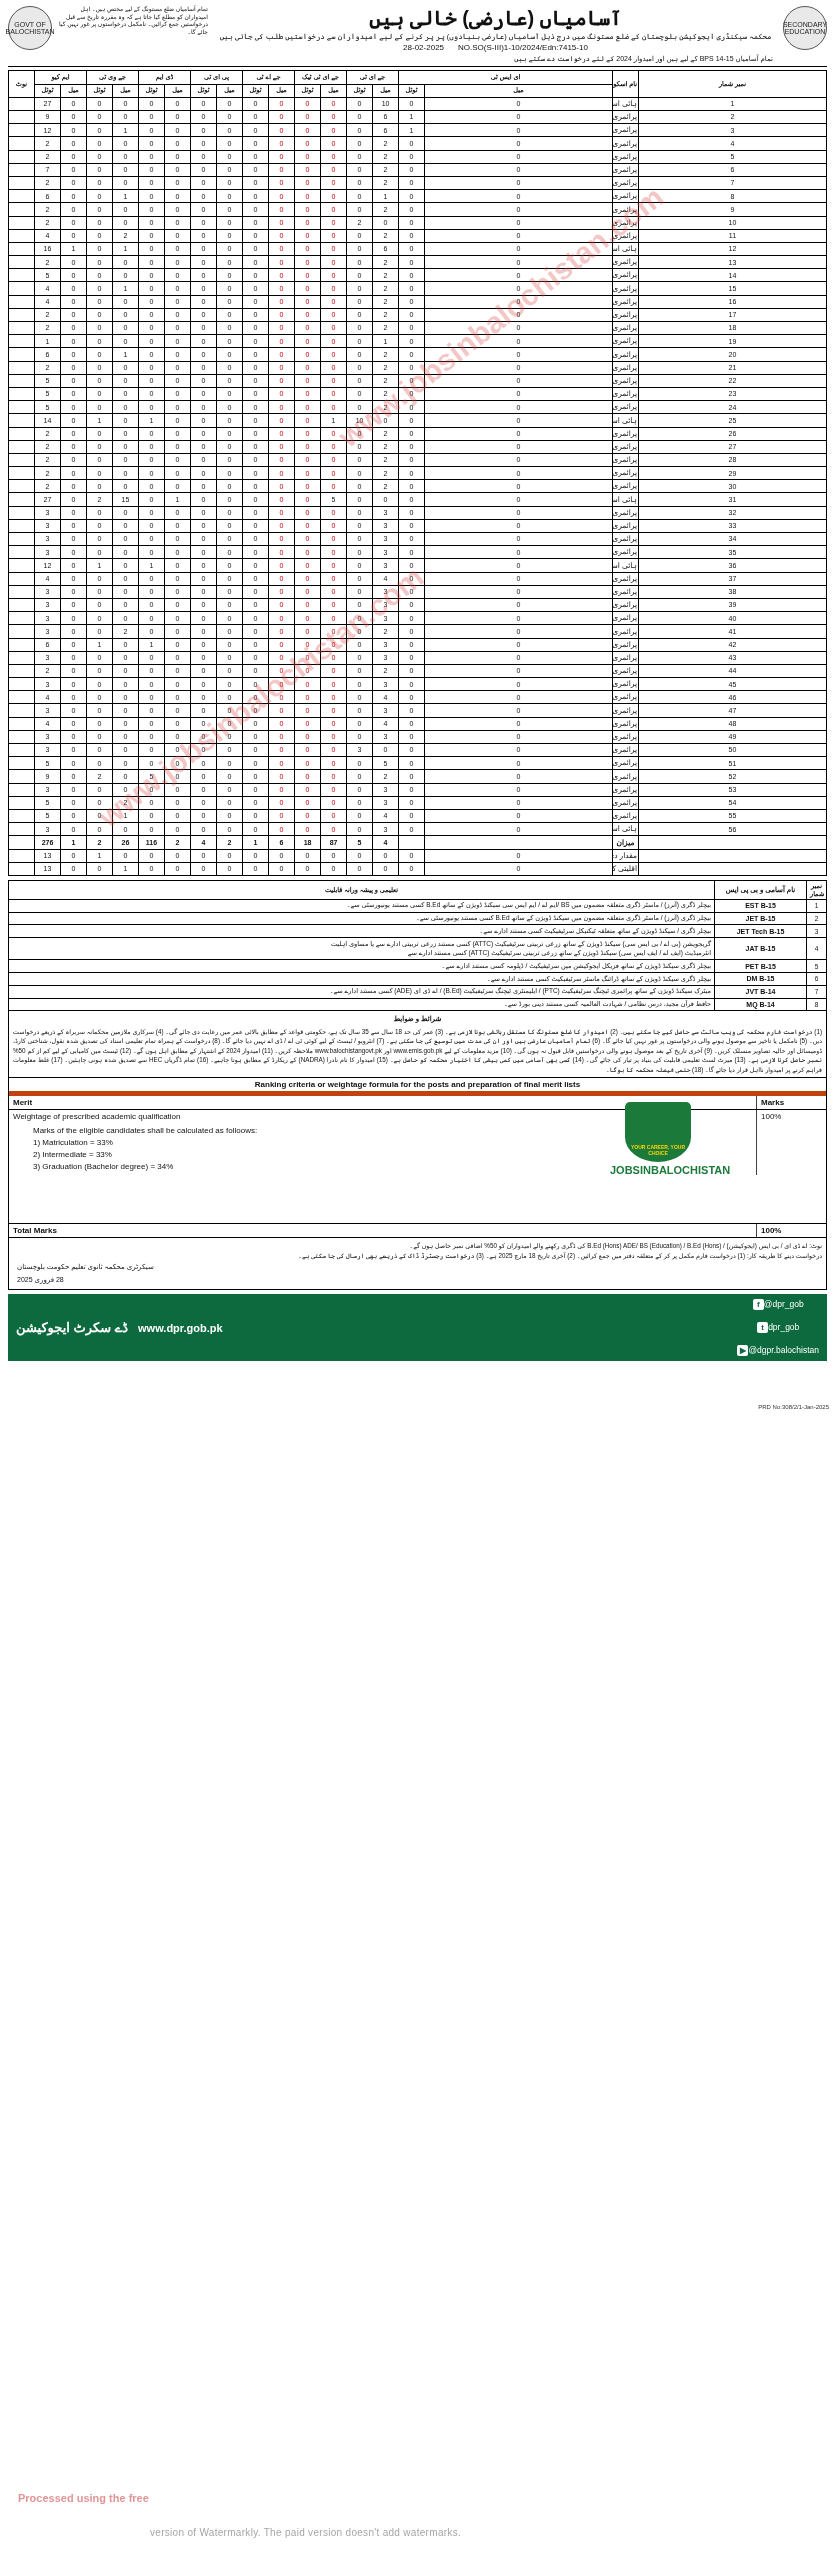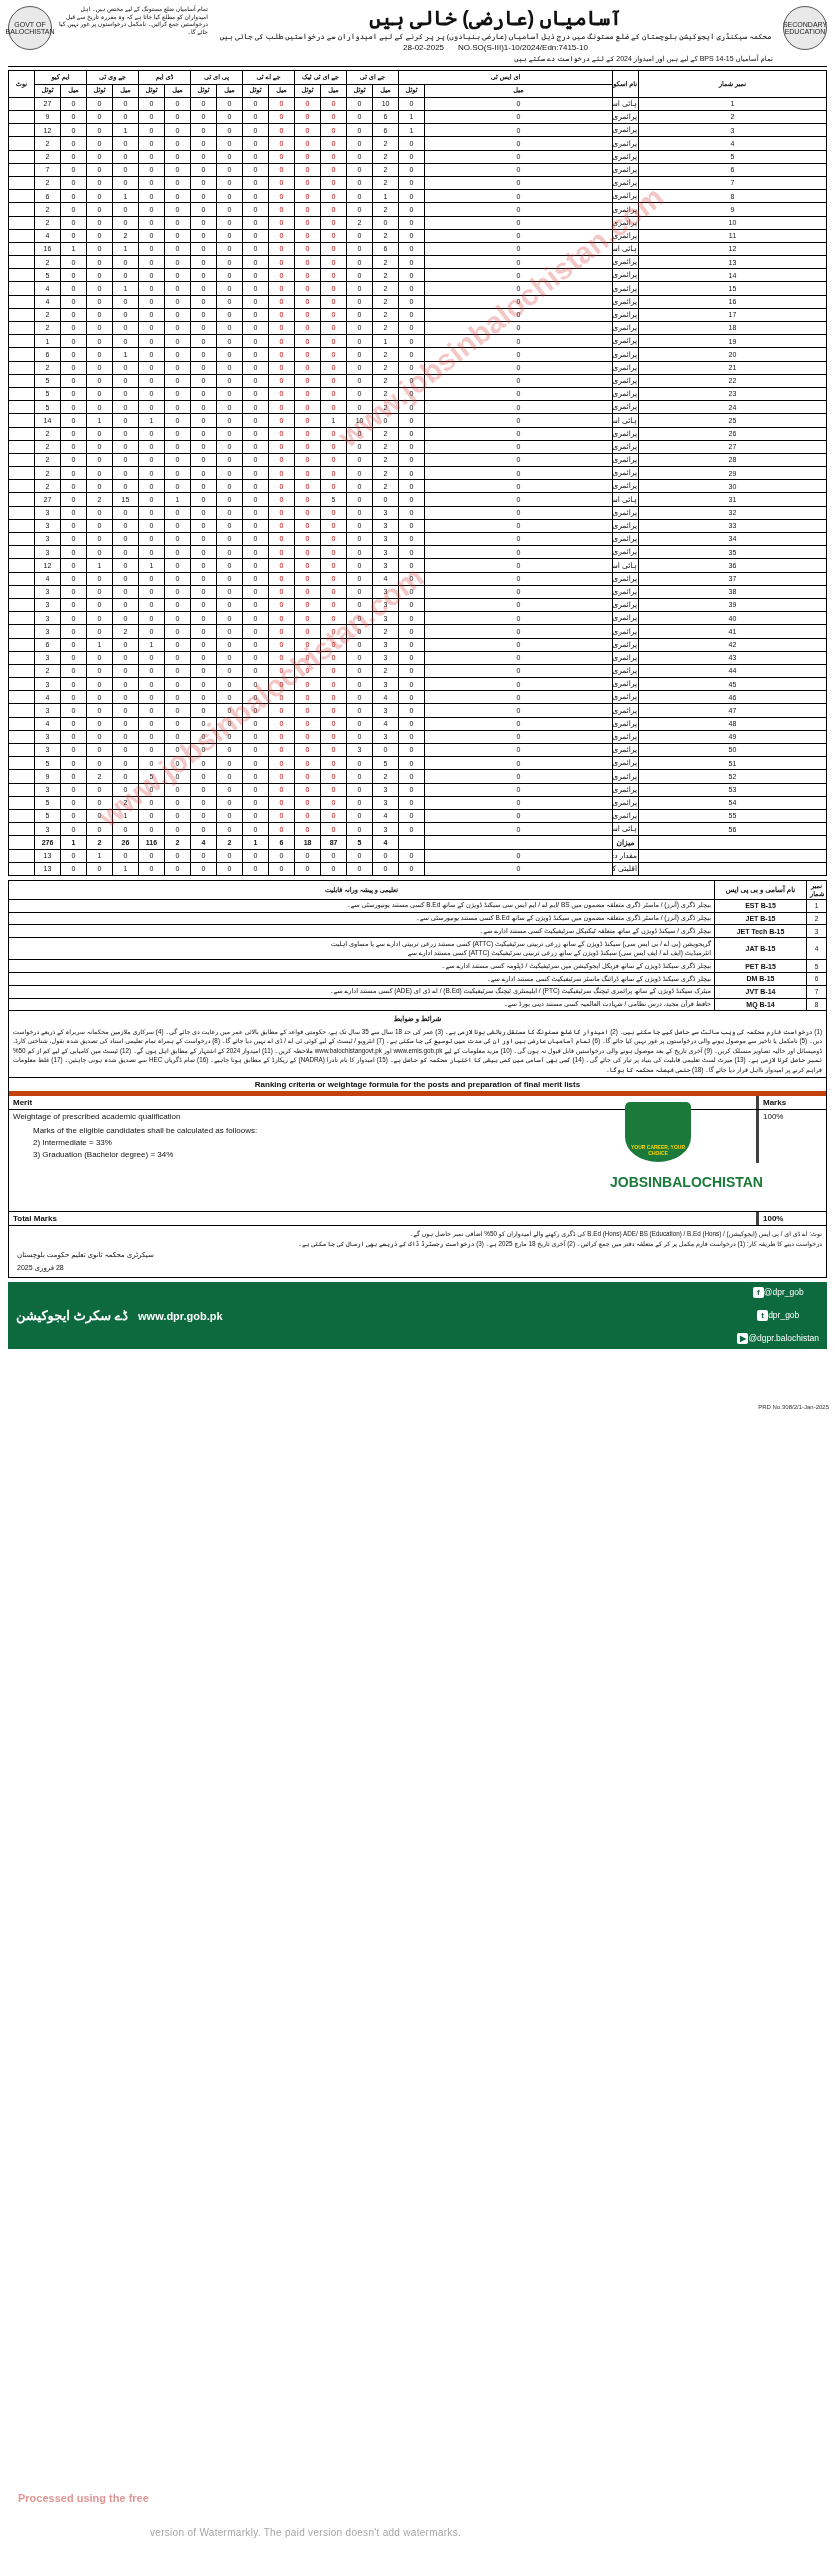--- a/index.html
+++ b/index.html
@@ -107,39 +107,39 @@
     font-size: 6.3px;
     line-height: 1.5;
     padding: 3px 4px;
   }
   .cond .hd { font-weight: bold; text-align: center; direction: rtl; font-size: 7px; margin-bottom: 2px;}
   
   .merit-wrap { border: 1px solid #000; border-top:none; position: relative; }
   .merit-title { text-align: center; font-size: 8px; font-weight: bold; padding: 2px; border-bottom: 5px solid #c2410c; }
   .merit-row { display: flex; font-size: 8px; }
   .merit-left { flex: 1 1 auto; padding: 2px 4px; }
-  .merit-right { width: 70px; flex: 0 0 70px; border-left: 3px solid #404040; padding: 2px 4px; }
+  .merit-right { width: 70px; flex: 0 0 70px; border-left: 1px solid #404040; padding: 2px 4px; }
   .merit-hdr { font-weight: bold; border-bottom: 1px solid #000; }
   .merit-left div, .merit-right div { line-height: 1.5; padding-left: 20px; }
   .merit-ind { padding-right: 10px; }
   .merit-total { border-top: 1px solid #000; font-weight: bold; margin-top: 48px; }
   .jb-badge {
     position: absolute; right: 120px; top: 24px;
     width: 96px; text-align: center;
   }
   .jb-shield {
     width: 66px; height: 60px; margin: 0 auto;
     background: #1b7a3a;
     border-radius: 6px 6px 40px 40px / 6px 6px 30px 30px;
     position: relative;
     display:flex; align-items:center; justify-content:center;
     color: #fff; font-size: 6px; text-align:center;
   }
   .jb-shield .bar { position:absolute; bottom:6px; left:0; right:0; font-size:5px; color:#ffd400; font-weight:bold; }
-  .jb-name { font-size: 14px; font-weight: bold; color: #1b7a3a; margin-top: 12px; }
+  .jb-name { font-size: 11px; font-weight: bold; color: #1b7a3a; margin-top: 2px; }
   
   .bottom-urdu {
     border: 1px solid #000; border-top: none;
     direction: rtl; text-align: justify;
     font-size: 6.3px; line-height: 1.55; padding: 3px 4px;
   }
   .sig { text-align: left; direction: rtl; font-size: 7px; margin-top: 2px; padding-left: 4px;}
   
   .footer {
     margin-top: 4px;
@@ -1574,20 +1574,21 @@
       <div class="merit-left">Merit</div>
       <div class="merit-right">Marks</div>
     </div>
     <div class="merit-row">
       <div class="merit-left">Weightage of prescribed academic qualification</div>
       <div class="merit-right">100%</div>
     </div>
     <div class="merit-row">
       <div class="merit-left">
         <div>Marks of the eligible candidates shall be calculated as folloows:</div>
+        <div class="merit-ind">1) Matriculation  =  33%</div>
         <div class="merit-ind">2) Intermediate  =  33%</div>
         <div class="merit-ind">3) Graduation (Bachelor degree)  =  34%</div>
       </div>
       <div class="merit-right"></div>
     </div>
     <div class="merit-row merit-total">
       <div class="merit-left">Total Marks</div>
       <div class="merit-right">100%</div>
     </div>
     <div class="jb-badge">

